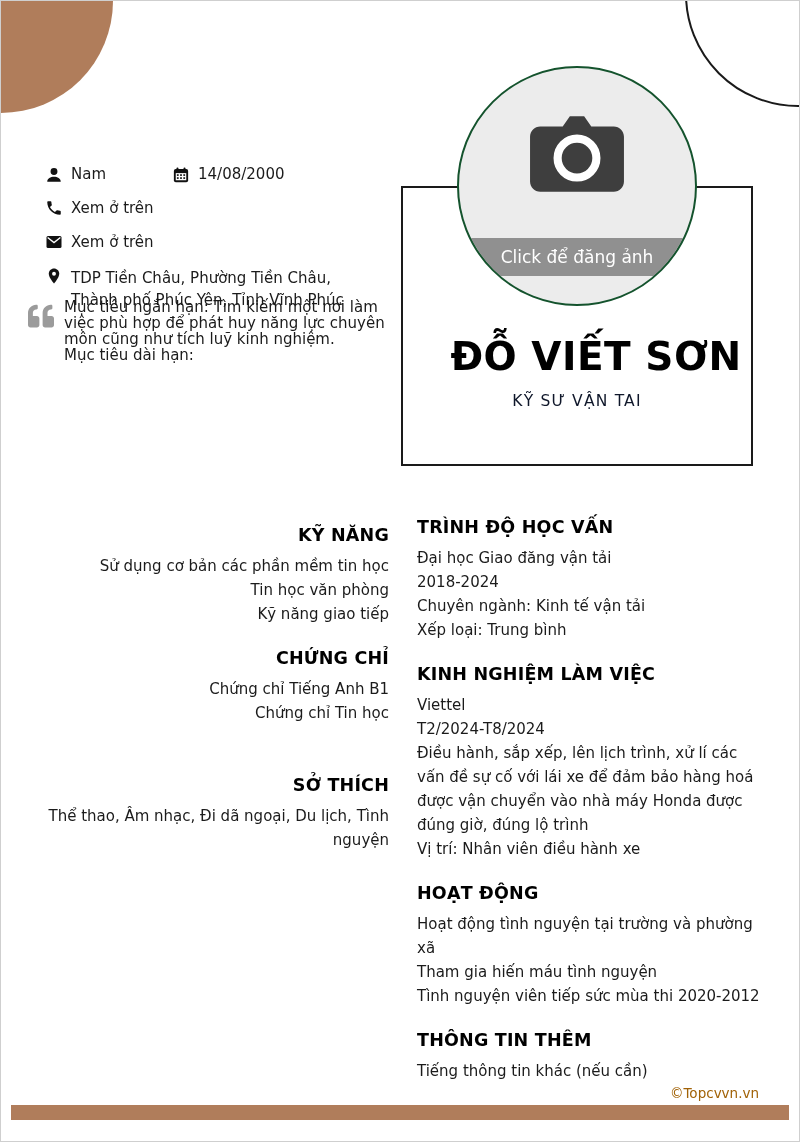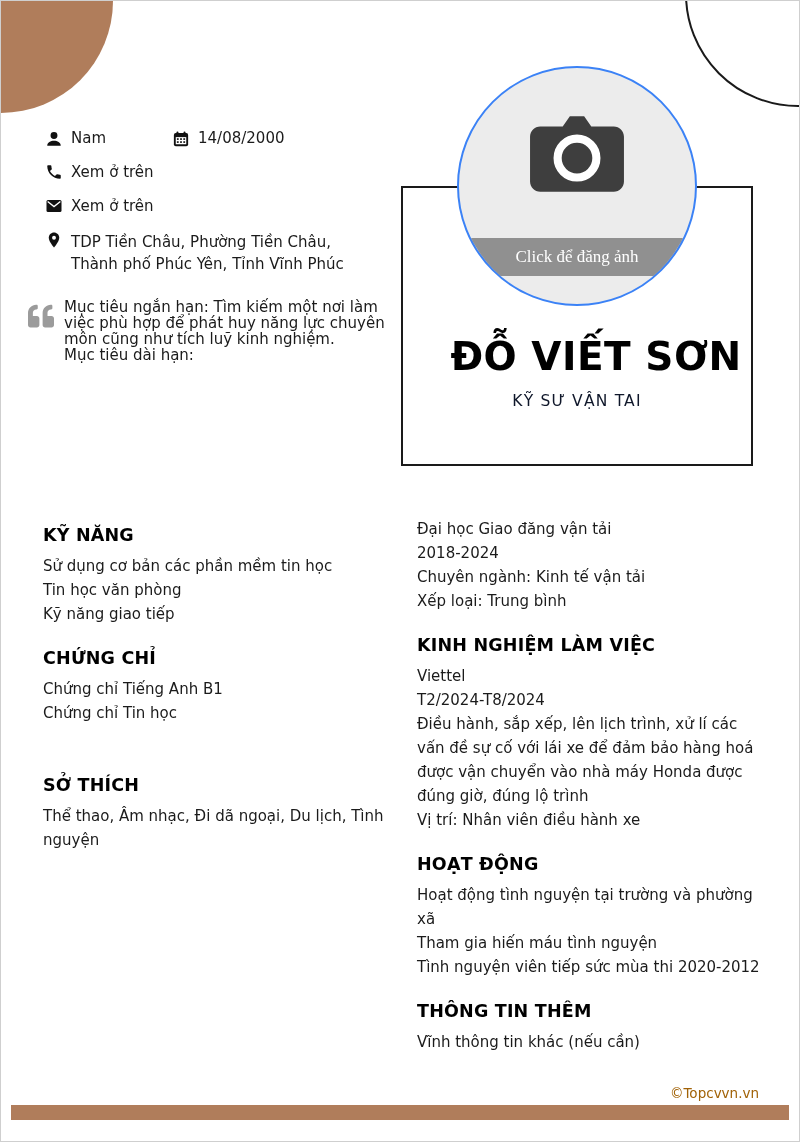--- a/index.html
+++ b/index.html
@@ -17,46 +17,46 @@
   .corner-right {
     position:absolute; left:684px; top:-120px; width:226px; height:226px;
     border-radius:50%; background:#fff; border:2px solid #1a1a1a; box-sizing:border-box;
   }
   
   .info-list { position:absolute; left:44px; top:128px; width:340px; }
   .info-row { display:flex; align-items:flex-start; margin-bottom:15px; font-size:15px; line-height:19px; }
   .info-row.address { line-height:22px; }
   .icon { width:18px; height:18px; flex:0 0 18px; margin-right:8px; color:#111; display:inline-flex; }
   .icon svg { width:100%; height:100%; }
-  .pair { display:flex; align-items:center; }
+  .pair { display:flex; align-items:center;margin-top:36px; }
   .pair.second { margin-left:66px; }
   
   .quote { position:absolute; left:25px; top:298px; width:368px; display:flex; }
   .quote-icon { flex:0 0 32px; margin:4px 6px 0 0; }
   .objective { font-size:15px; line-height:16px; white-space:pre-line; width:330px; }
   
   .photo-box {
     position:absolute; left:400px; top:185px; width:352px; height:280px;
     border:2px solid #1a1a1a; box-sizing:border-box; text-align:center;
   }
   .name { margin:146px 0 0; font-size:39px; font-weight:800; letter-spacing:0.5px; color:#000;padding-left:38px; }
   .job-title { margin-top:13px; font-size:15.5px; letter-spacing:1.2px; color:#0f172a; }
   .photo-circle {
     position:absolute; left:456px; top:65px; width:240px; height:240px;
-    border-radius:50%; background:#ececec; border:2px solid #3b82f6;
-    box-sizing:border-box; overflow:hidden; cursor:pointer;font-family:Liberation Serif, serif;
+    border-radius:50%; background:#ececec; border:2px solid #14532d;
+    box-sizing:border-box; overflow:hidden; cursor:pointer;
   }
   .camera { position:absolute; left:50%; top:46px; transform:translateX(-50%); }
   .photo-band {
     position:absolute; left:0; right:0; top:170px; height:38px;
     background:rgba(70,70,70,0.55); color:#fff; display:flex;
     align-items:center; justify-content:center; font-size:17px;
   }
   
-  .col-left  { position:absolute; left:42px;  top:524px; width:346px; }
+  .col-left  { position:absolute; left:42px;  top:524px; width:346px;text-align:right; }
   .col-right { position:absolute; left:416px; top:516px; width:344px; }
   .sec { margin-bottom:22px; }
   .sec.gap-top { margin-top:50px; }
   .sec-title { font-size:17.5px; font-weight:700; margin:0 0 9px; letter-spacing:0.2px; color:#000; }
   .sec-line { font-size:15px; line-height:24px; }
   
   .footer-bar { position:absolute; left:10px; top:1104px; width:778px; height:15px; background:var(--accent,#b07d5b); }
   .watermark { position:absolute; top:1084px; right:40px; font-size:13.5px; color:#a16207; }
 </style>
 </head>
@@ -170,20 +170,21 @@
     </section>
 
     <section class="sec gap-top">
       <h2 class="sec-title">SỞ THÍCH</h2>
       <div class="sec-line">Thể thao, Âm nhạc, Đi dã ngoại, Du lịch, Tình nguyện</div>
     </section>
   </div>
 
   <div class="col-right">
     <section class="sec">
+      <h2 class="sec-title">TRÌNH ĐỘ HỌC VẤN</h2>
       <div class="sec-line">Đại học Giao đăng vận tải</div>
       <div class="sec-line">2018-2024</div>
       <div class="sec-line">Chuyên ngành: Kinh tế vận tải</div>
       <div class="sec-line">Xếp loại: Trung bình</div>
     </section>
 
     <section class="sec">
       <h2 class="sec-title">KINH NGHIỆM LÀM VIỆC</h2>
       <div class="sec-line">Viettel</div>
       <div class="sec-line">T2/2024-T8/2024</div>
@@ -193,20 +194,20 @@
 
     <section class="sec">
       <h2 class="sec-title">HOẠT ĐỘNG</h2>
       <div class="sec-line">Hoạt động tình nguyện tại trường và phường xã</div>
       <div class="sec-line">Tham gia hiến máu tình nguyện</div>
       <div class="sec-line">Tình nguyện viên tiếp sức mùa thi 2020-2012</div>
     </section>
 
     <section class="sec">
       <h2 class="sec-title">THÔNG TIN THÊM</h2>
-      <div class="sec-line">Vĩnh thông tin khác (nếu cần)</div>
+      <div class="sec-line">Tiếng thông tin khác (nếu cần)</div>
     </section>
   </div>
 
   <div class="watermark">©Topcvvn.vn</div>
   <div class="footer-bar"></div>
 
 </div>
 
 </body></html>

